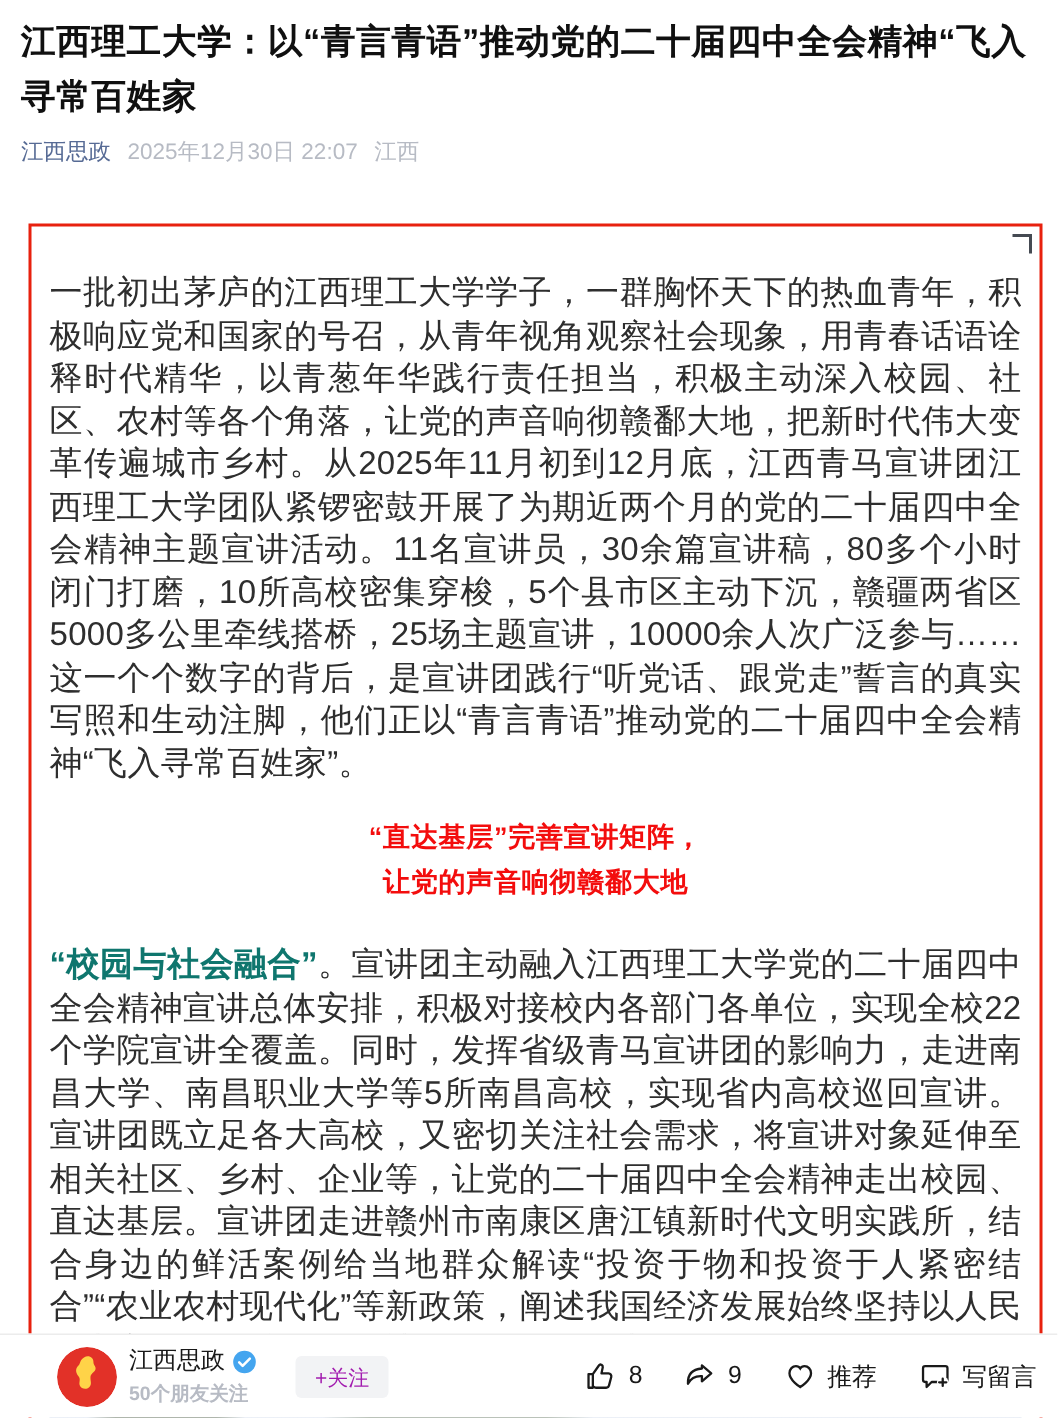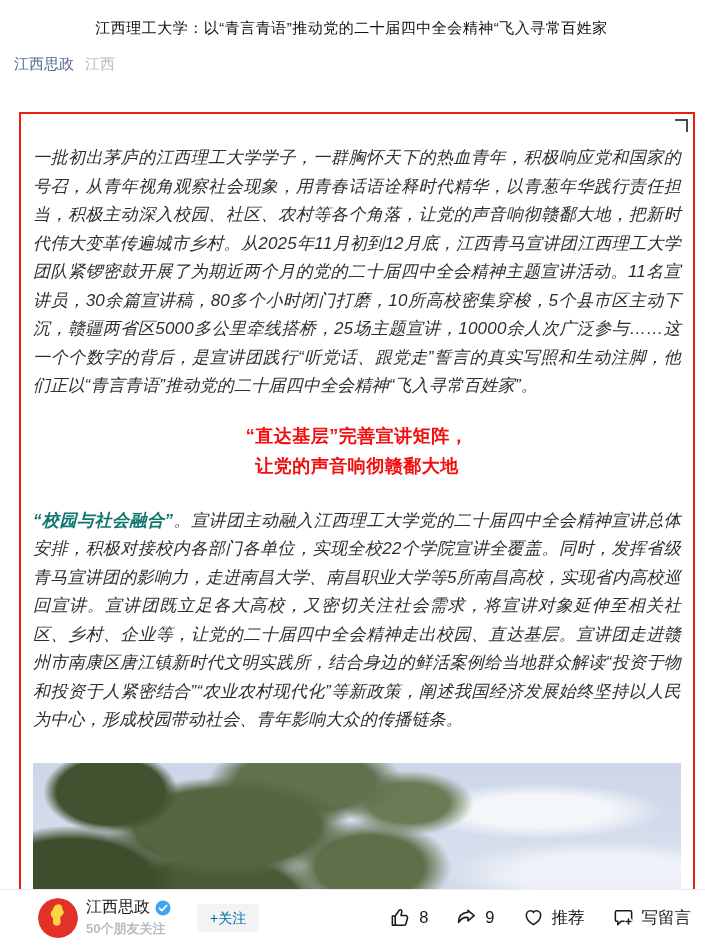--- a/index.html
+++ b/index.html
@@ -16,40 +16,39 @@
     --avatar-yellow:#ffd348;
   }
   *{box-sizing:border-box;margin:0;padding:0;}
   html,body{background:#fff;}
   body{
     width:705px;height:945px;position:relative;overflow:hidden;
     font-family:"Liberation Sans","DejaVu Sans",sans-serif;
   }
   .header{padding:9px 16px 0 14px;}
   .title{
-    font-size:15px;line-height:37px;font-weight:400;color:var(--title-black);
+    font-size:23px;line-height:37px;font-weight:700;color:var(--title-black);
     letter-spacing:.5px;
-    text-align:center;
   }
   .meta{margin-top:9px;font-size:15px;display:flex;align-items:center;gap:11px;}
   .meta .account{color:var(--link-blue);cursor:pointer;}
   .meta .date,.meta .region{color:var(--meta-gray);}
   .article-box{
     position:relative;
     margin:38px 10px 0 19px;
     border:2px solid var(--accent-red);
     padding:30px 12px 0 12px;
   }
   .corner-mark{
     position:absolute;top:5px;right:5px;width:13px;height:13px;
     border-top:2px solid #454a52;border-right:2px solid #454a52;
   }
   .body-text{
-    font-size:17px;line-height:28.5px;color:var(--text-dark);
-    text-align:justify;letter-spacing:.2px;font-style:italic;
+    font-size:22px;line-height:28.5px;color:var(--text-dark);
+    text-align:justify;letter-spacing:.2px;
   }
   .body-text strong{color:#0f766e;}
   .red-heading{
     margin:20px 0 26px;text-align:center;
     color:var(--heading-red);font-weight:700;font-size:18px;line-height:30px;
     letter-spacing:.5px;
   }
   .photo{
     margin-top:28px;height:160px;width:100%;
     background:
@@ -69,35 +68,36 @@
     background:#fff;border-top:1px solid var(--footer-line);
     display:flex;align-items:center;
     padding:0 14px 0 38px;z-index:10;
   }
   .avatar{width:40px;height:40px;border-radius:50%;overflow:hidden;flex:0 0 auto;cursor:pointer;}
   .author-info{margin-left:8px;display:flex;flex-direction:column;justify-content:center;}
   .author-row{display:flex;align-items:center;gap:5px;}
   .author-name{font-size:16px;color:#191919;font-weight:500;}
   .followers{font-size:13px;color:var(--meta-gray);margin-top:2px;font-weight:bold;}
   .follow-btn{
-    margin-left:26px;background:var(--follow-btn-bg);color:#0369a1;
+    margin-left:26px;background:var(--follow-btn-bg);color:#a21caf;
     font-size:14px;line-height:1;padding:7px 13px;border:none;border-radius:4px;
     cursor:pointer;font-family:inherit;
   }
   .actions{margin-left:auto;display:flex;align-items:center;gap:27px;}
   .action{display:flex;align-items:center;gap:7px;cursor:pointer;color:#191919;font-size:16.5px;}
   .action svg{display:block;}
 </style>
 </head>
 <body>
 
 <div class="header">
   <h1 class="title">江西理工大学：以“青言青语”推动党的二十届四中全会精神“飞入寻常百姓家</h1>
   <div class="meta">
     <span class="account">江西思政</span>
+    <span class="date">2025年12月30日 22:07</span>
     <span class="region">江西</span>
   </div>
 </div>
 
 <div class="article-box">
   <div class="corner-mark"></div>
 
   <p class="body-text">一批初出茅庐的江西理工大学学子，一群胸怀天下的热血青年，积极响应党和国家的号召，从青年视角观察社会现象，用青春话语诠释时代精华，以青葱年华践行责任担当，积极主动深入校园、社区、农村等各个角落，让党的声音响彻赣鄱大地，把新时代伟大变革传遍城市乡村。从2025年11月初到12月底，江西青马宣讲团江西理工大学团队紧锣密鼓开展了为期近两个月的党的二十届四中全会精神主题宣讲活动。11名宣讲员，30余篇宣讲稿，80多个小时闭门打磨，10所高校密集穿梭，5个县市区主动下沉，赣疆两省区5000多公里牵线搭桥，25场主题宣讲，10000余人次广泛参与……这一个个数字的背后，是宣讲团践行“听党话、跟党走”誓言的真实写照和生动注脚，他们正以“青言青语”推动党的二十届四中全会精神“飞入寻常百姓家”。</p>
 
   <div class="red-heading">

